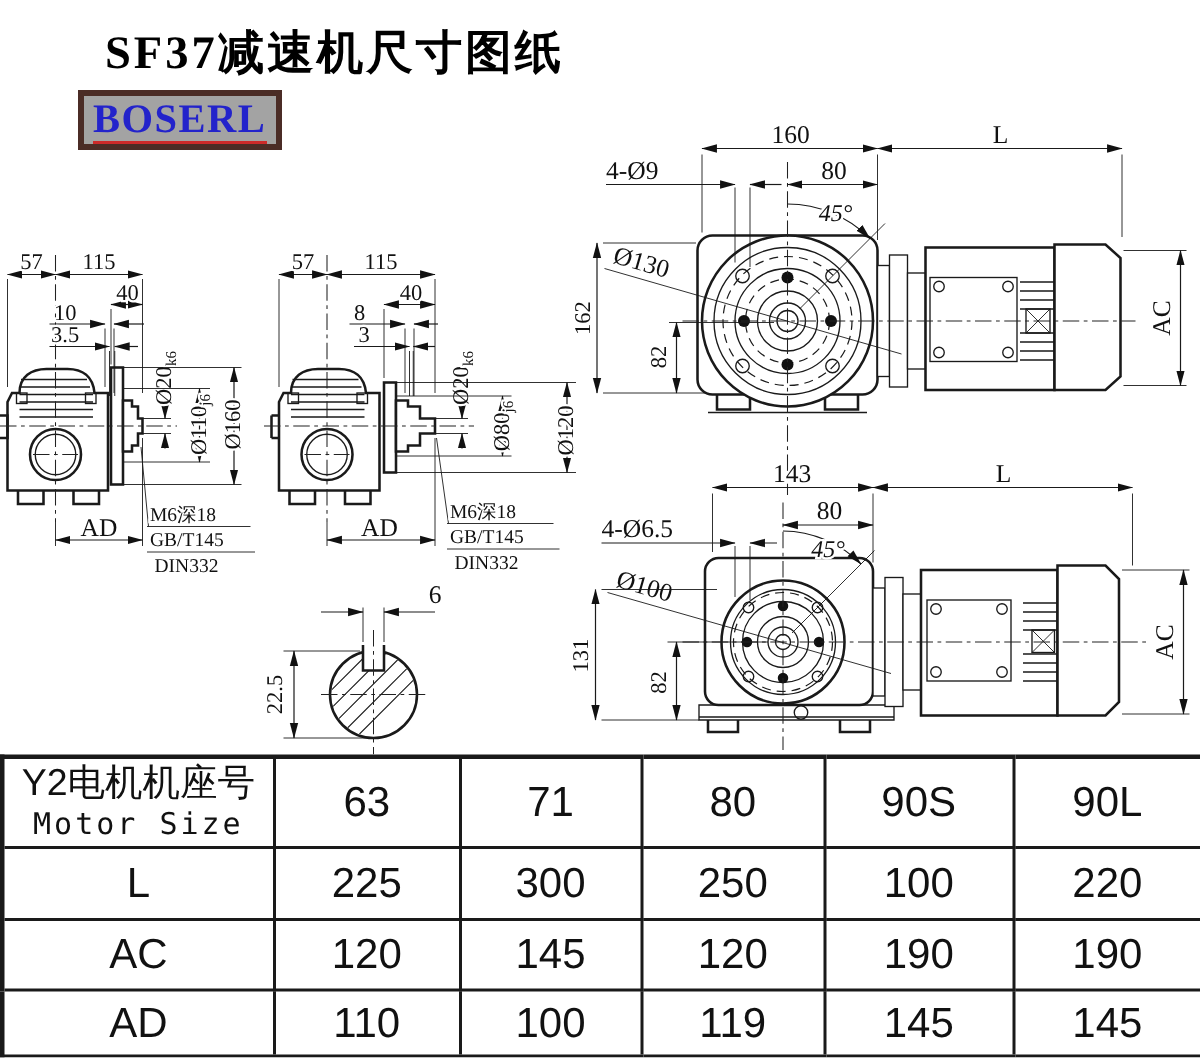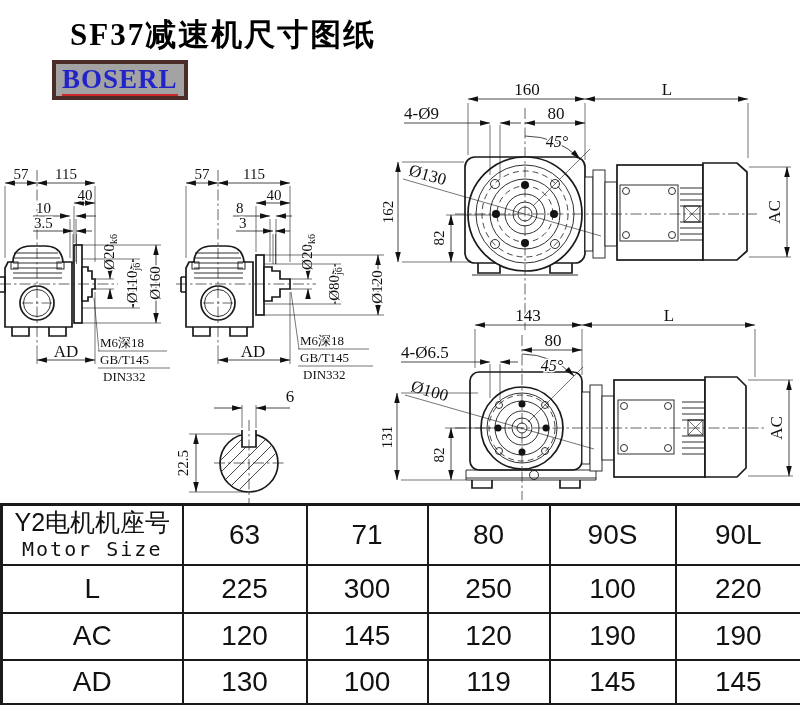--- a/index.html
+++ b/index.html
@@ -336,21 +336,21 @@
     <tr style="height:47px">
       <td class="rlab">AC</td>
       <td>120</td>
       <td>145</td>
       <td>120</td>
       <td>190</td>
       <td>190</td>
     </tr>
     <tr style="height:45px">
       <td class="rlab">AD</td>
-      <td>130</td>
+      <td>110</td>
       <td>100</td>
       <td>119</td>
       <td>145</td>
       <td>145</td>
     </tr>
   </tbody>
     </table>
 
 </div>
 

